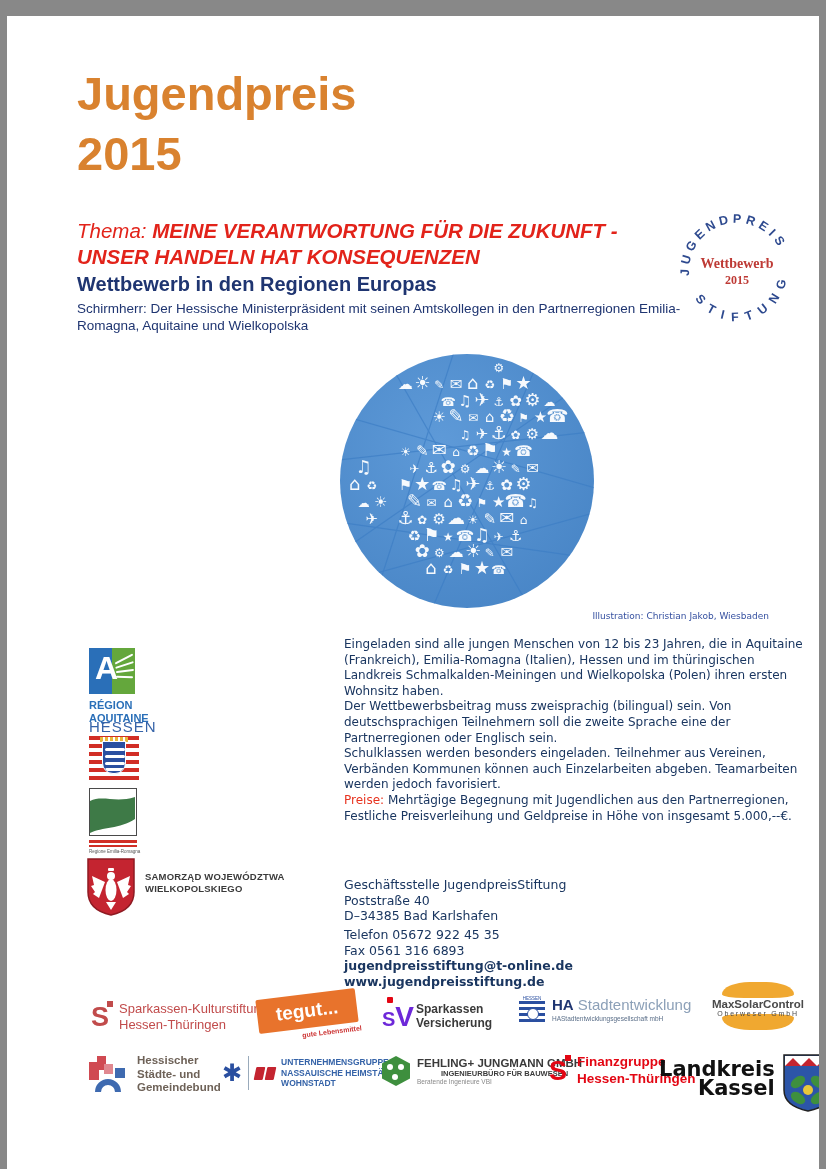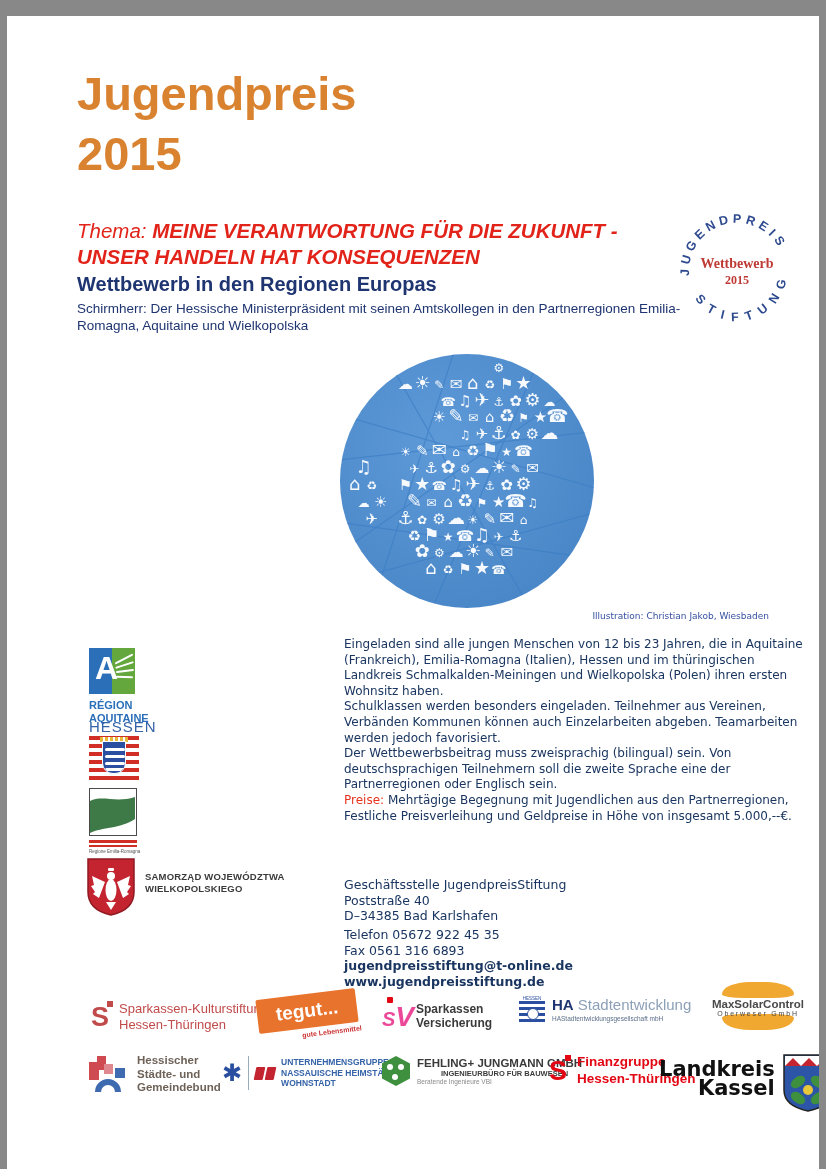--- a/index.html
+++ b/index.html
@@ -62,21 +62,21 @@
 
   .sp-kultur { left:84px; top:985px; display:flex; align-items:center; gap:6px; }
   .sp-kultur .txt { font-size:13px; line-height:16px; color:#C14B4B; font-weight:500; }
   .sp-kultur .dot { background:#C14B4B; }
 
   .tegut { left:250px; top:978px; width:100px; height:34px; background:#E8732C; transform:rotate(-7deg);
      display:flex; align-items:center; justify-content:center; color:#fff; font-weight:bold; font-size:19px; border-radius:2px; }
   .tegut-tag { left:295px; top:1012px; font-size:7px; color:#C33; font-weight:bold; transform:rotate(-7deg); }
 
   .sp-sv { left:375px; top:985px; display:flex; align-items:flex-end; gap:4px; }
-  .sv-mark { position:relative; color:#ec4899; font-weight:bold; font-style:italic; }
+  .sv-mark { position:relative; color:#6d28d9; font-weight:bold; }
   .sv-mark .s { font-size:20px; } .sv-mark .v { font-size:28px; letter-spacing:-2px; }
   .sv-mark .dot { position:absolute; left:5px; top:-4px; width:6px; height:6px; background:#E30613; border-radius:1px; }
   .sp-sv .txt { font-size:12px; font-weight:bold; color:#3A3A3A; line-height:13.5px; padding-bottom:3px; }
 
   .sp-ha { left:512px; top:980px; display:flex; gap:7px; align-items:flex-start; }
   .ha-flag { width:26px; height:30px; }
   .ha-flag .lbl { font-size:4.5px; color:#2A4FA0; text-align:center; }
   .ha-flag .stripes { width:26px; height:24px; background:repeating-linear-gradient(180deg,#2A4FA0 0 3px,#fff 3px 6px); position:relative; }
   .ha-flag .stripes::after{ content:""; position:absolute; left:8px; top:7px; width:10px; height:10px; border-radius:50%; background:#fff; border:1px solid #2A4FA0;}
   .ha-text .main { font-size:15px; color:#8CA0B8; } .ha-text .main b { color:#1F3571; }
@@ -306,22 +306,22 @@
       <path d="M19,44 L29,44 L24,52 Z"></path>
     </g>
   </svg>
   <div class="abs wk-caption">
     <div>SAMORZĄD WOJEWÓDZTWA</div>
     <div>WIELKOPOLSKIEGO</div>
   </div>
 
   <div class="abs bodytext">
     <div>Eingeladen sind alle jungen Menschen von 12 bis 23 Jahren, die in Aquitaine (Frankreich), Emilia-Romagna (Italien), Hessen und im thüringischen Landkreis Schmalkalden-Meiningen und Wielkopolska (Polen) ihren ersten Wohnsitz haben.</div>
+    <div>Der Wettbewerbsbeitrag muss zweisprachig (bilingual) sein. Von deutschsprachigen Teilnehmern soll die zweite Sprache eine der Partnerregionen oder Englisch sein.</div>
     <div>Schulklassen werden besonders eingeladen. Teilnehmer aus Vereinen, Verbänden  Kommunen können auch Einzelarbeiten abgeben. Teamarbeiten werden jedoch favorisiert.</div>
-    <div>Der Wettbewerbsbeitrag muss zweisprachig (bilingual) sein. Von deutschsprachigen Teilnehmern soll die zweite Sprache eine der Partnerregionen oder Englisch sein.</div>
     <div><span class="prize-label">Preise:</span><span>  Mehrtägige Begegnung mit Jugendlichen aus den Partnerregionen, Festliche Preisverleihung und Geldpreise in Höhe von insgesamt 5.000,--€.</span></div>
   </div>
 
 
   <div class="abs contact1">
     <div>Geschäftsstelle JugendpreisStiftung</div>
     <div>Poststraße 40</div>
     <div>D–34385 Bad Karlshafen</div>
   </div>
   <div class="abs contact2">

